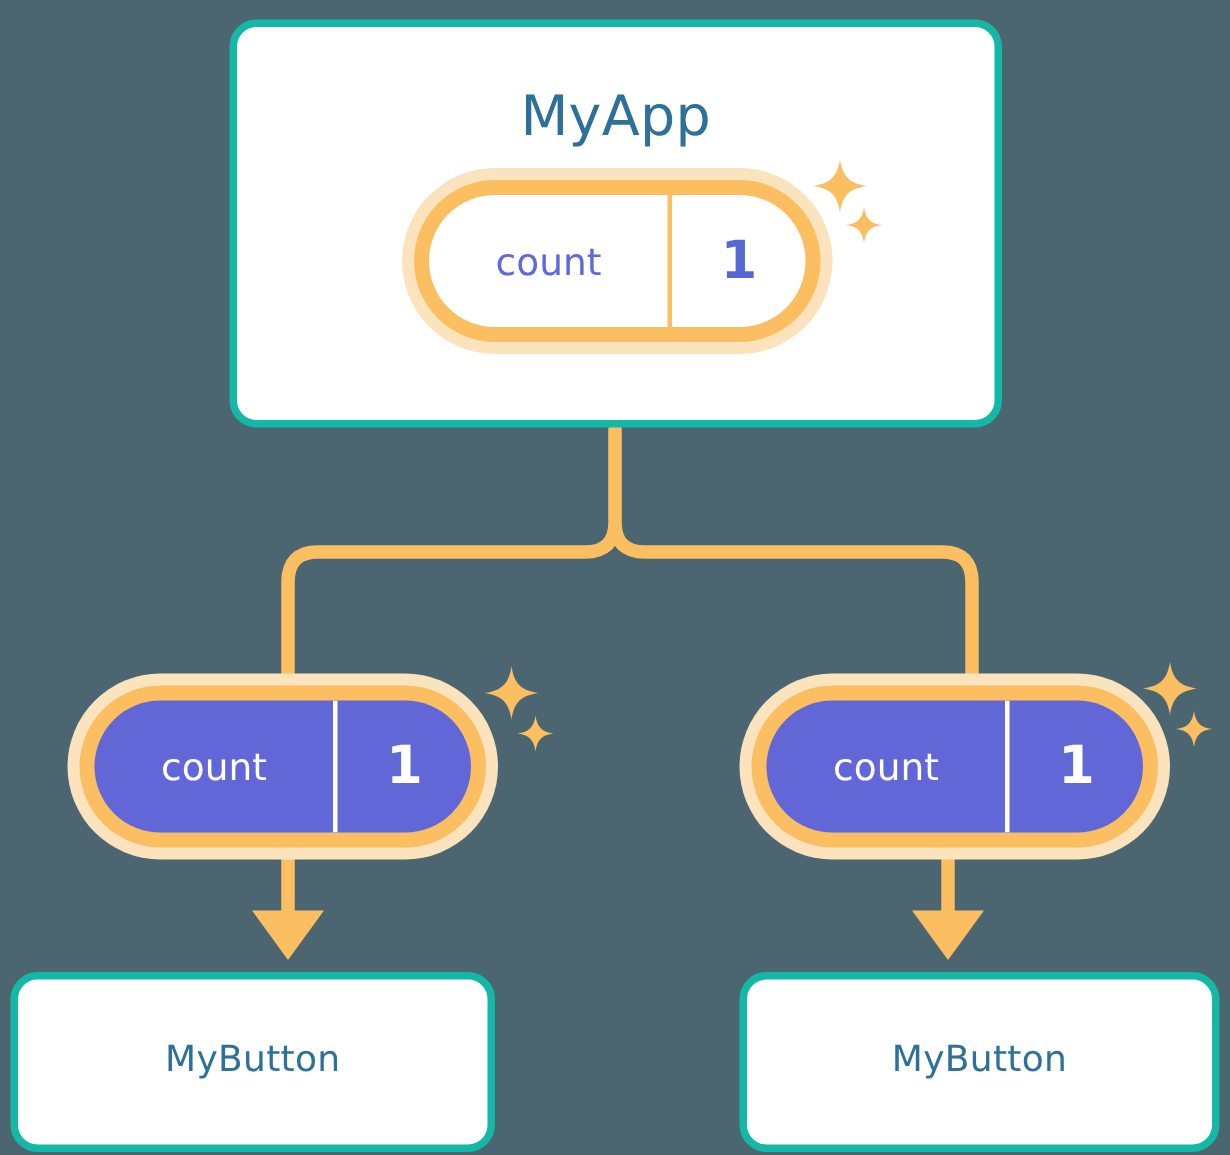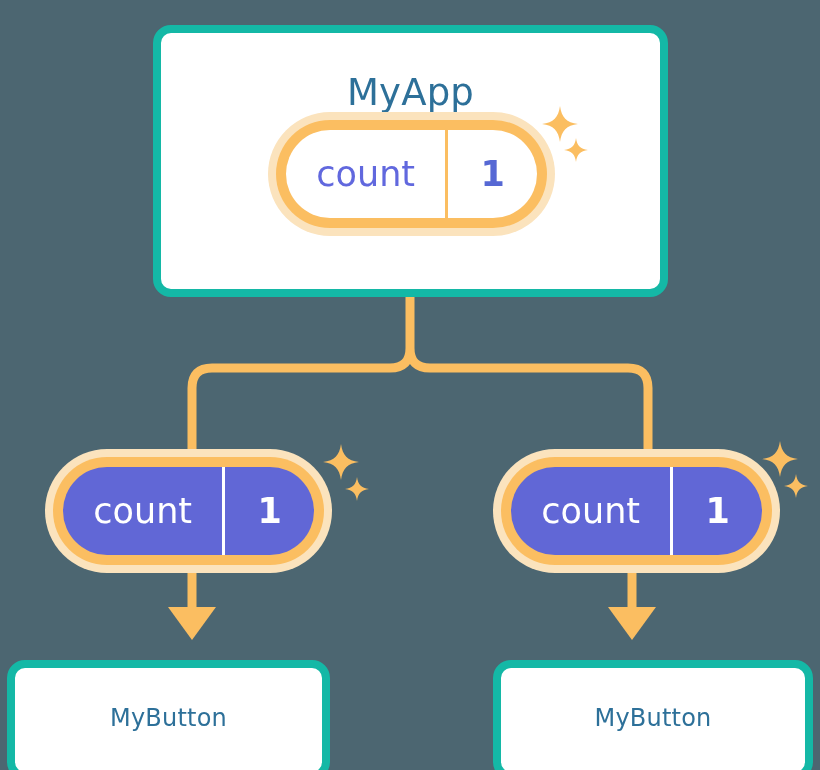--- a/index.html
+++ b/index.html
@@ -28,24 +28,23 @@
     top: 0;
     width: 820px;
     height: 770px;
     pointer-events: none;
   }
 
   
   .comp-card {
     position: absolute;
     background: #ffffff;
-    border: 8px solid #14b8a6;
+    border: 5px solid #14b8a6;
     border-radius: 18px;
     box-sizing: border-box;
-    margin-top: 12px;
   }
 
   .card-title {
     color: #2d7099;
     font-weight: 400;
     letter-spacing: 0.2px;
     text-align: center;
     white-space: nowrap;
   }
 
@@ -113,21 +112,21 @@
     display: flex;
     overflow: hidden;
   }
   .pill-cell {
     display: flex;
     align-items: center;
     justify-content: center;
     box-sizing: border-box;
     white-space: nowrap;
   }
-  .pill-key { flex: 0 0 63.5%; font-size: 35px; }
+  .pill-key { flex: 0 0 63.5%; font-size: 25px; }
   .pill-val { flex: 1 1 auto;  font-size: 35px; font-weight: 700; }
 
   
   .pill-light .pill-body { background: #ffffff; }
   .pill-light .pill-key  { color: #6168de; }
   .pill-light .pill-val  { color: #5668d4; border-left: 3px solid #fbbe61; }
 
   
   .pill-solid .pill-body { background: #6167d6; }
   .pill-solid .pill-key  { color: #ffffff; }

